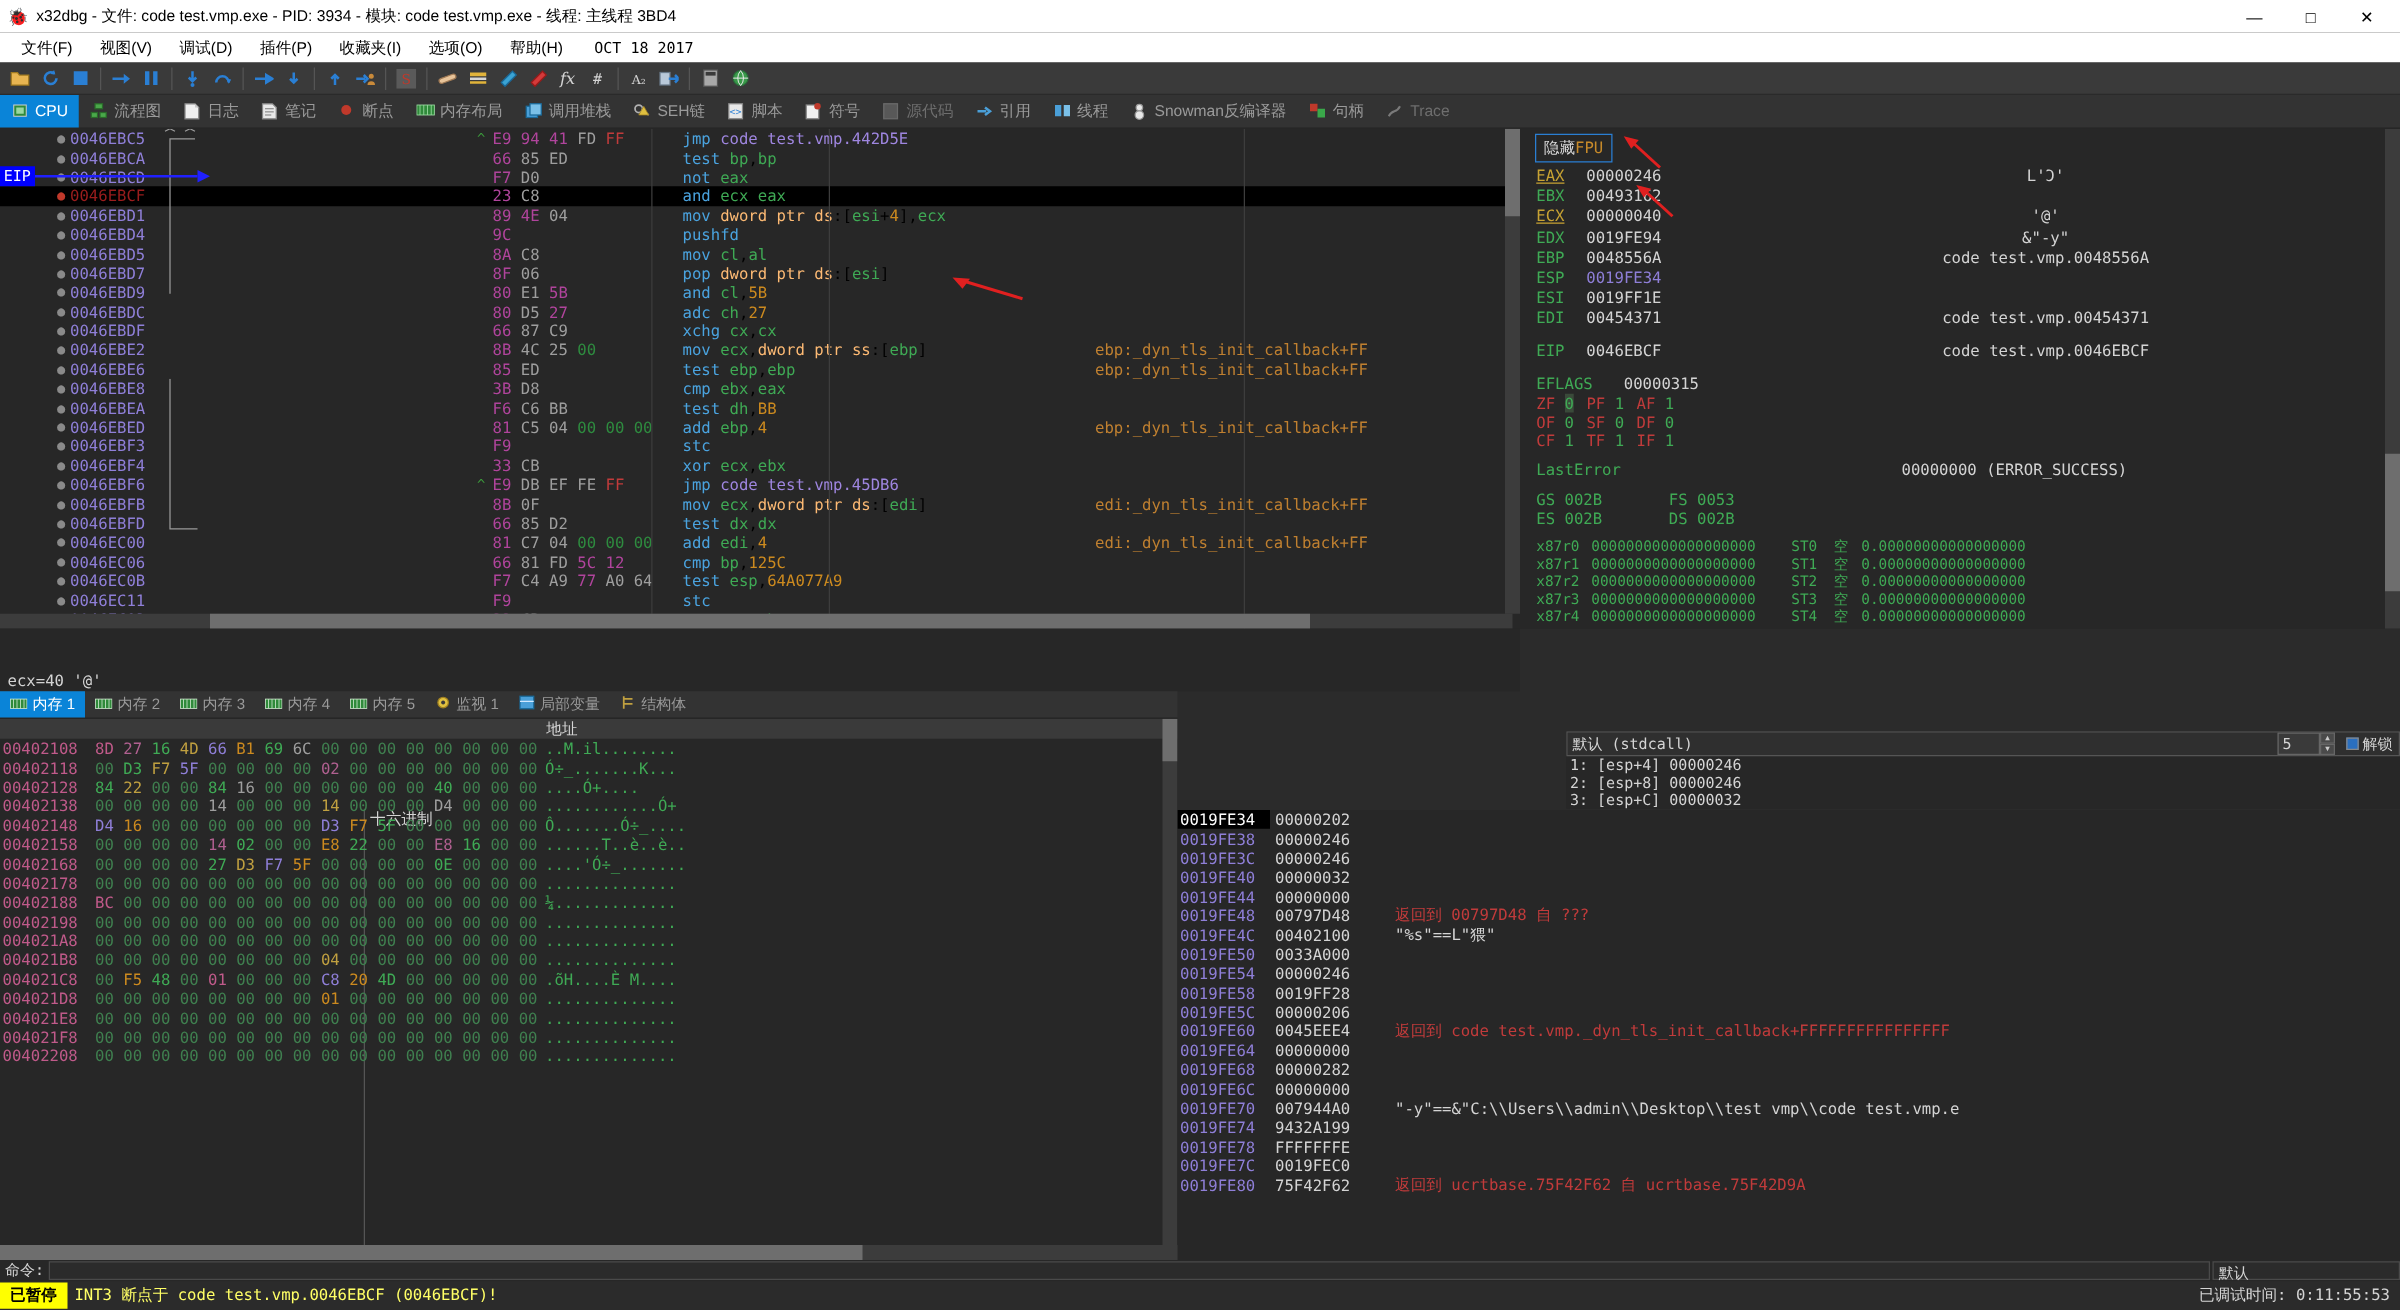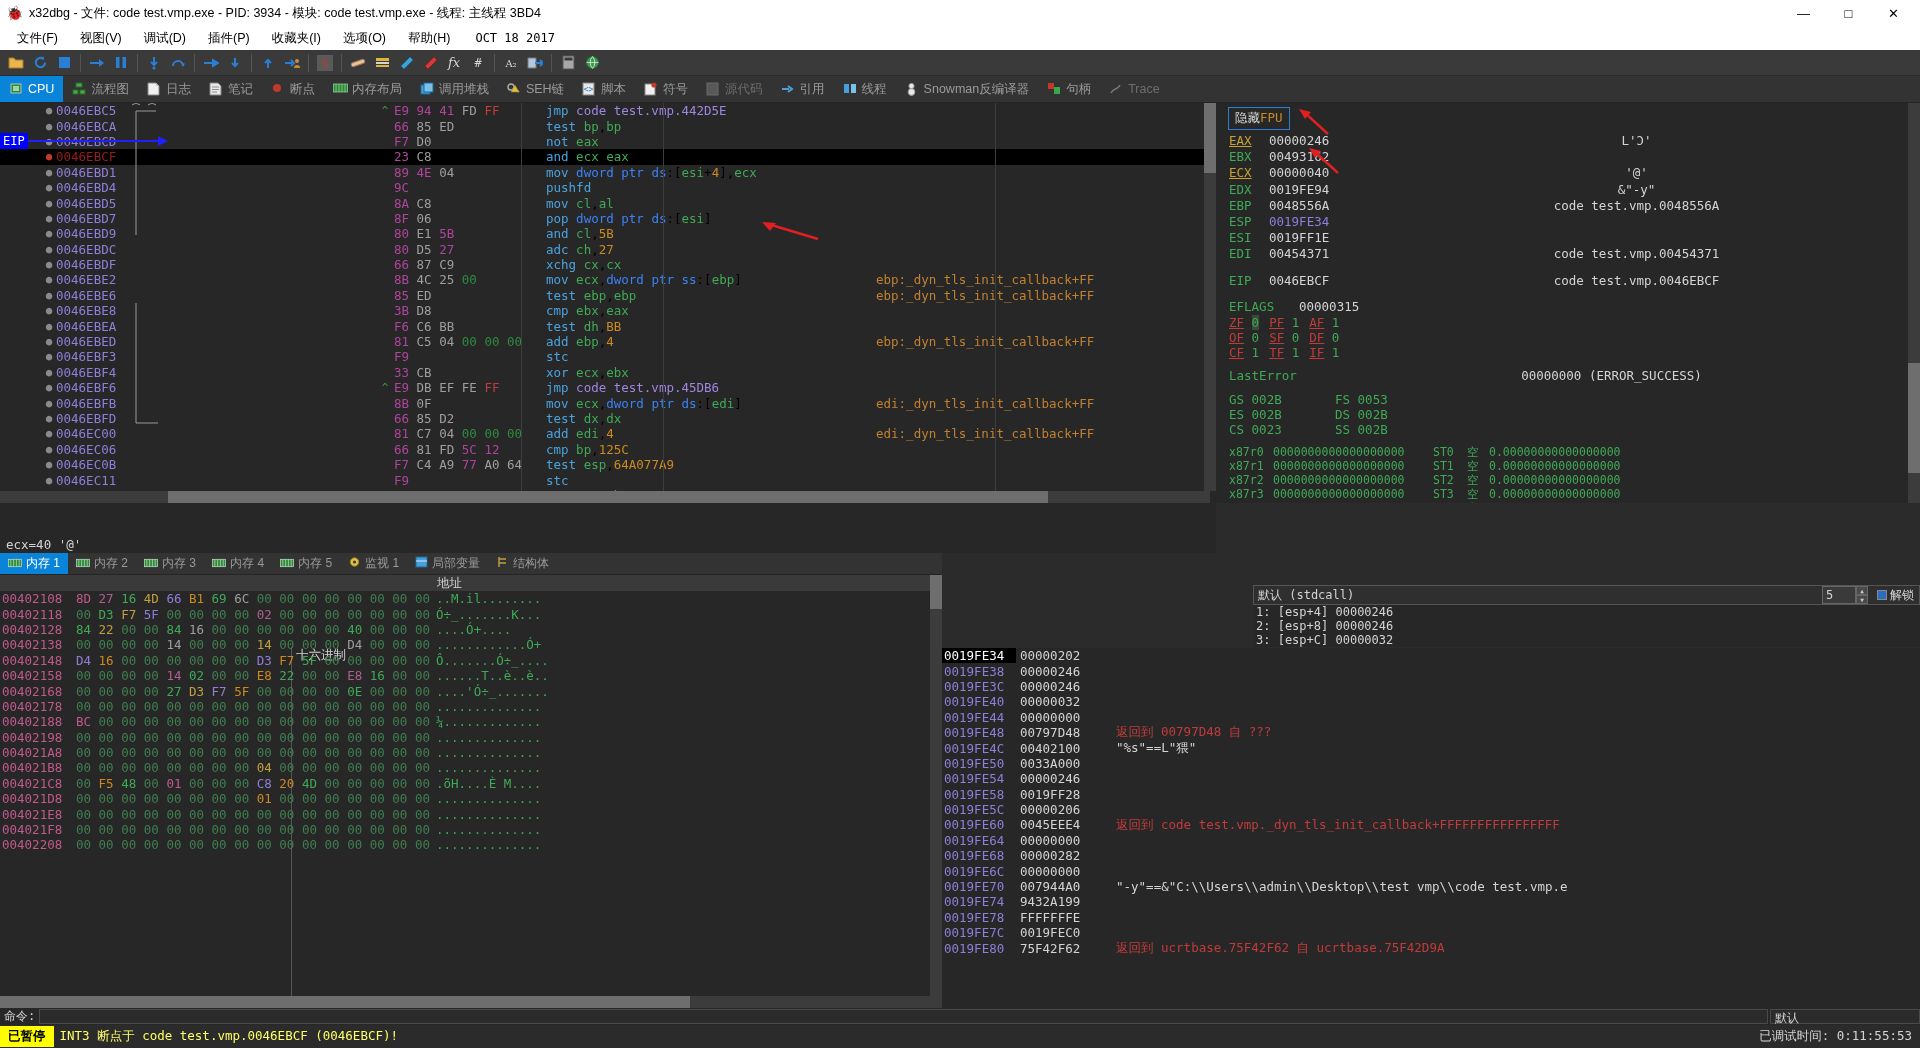--- a/index.html
+++ b/index.html
@@ -83,42 +83,42 @@
 
   
   .c-op   { color:#4aa3df; }  
   .c-reg  { color:#3faa55;text-align:right; }  
   .c-num  { color:#cc8a1f; }  
   .c-sym  { color:#9f86e0; }  
   .c-gray { color:#9e9e9e; }
   .c-mag  { color:#b0449c; }
   .c-red  { color:#c13b3b; }
   .c-grn2 { color:#2e8b3f; }
-  .c-ptr  { color:#3b82f6; }
+  .c-ptr  { color:#fdba74; }
 
   
   .regs {
     position:absolute; left:1216px; top:0; right:0; height:400px;
     background:#272727; font-size:12.5px; overflow:hidden;
   }
   .fpu-hdr {
     margin:4px 10px 3px 12px; border:1px solid #2a7fd4; padding:2px 6px;
     display:inline-block;
   }
   .fpu-hdr .zh { color:#d8d8d8; }
   .fpu-hdr .en { color:#c78a2a; }
   .regline { display:flex; white-space:pre; line-height:16.2px; padding-left:13px; }
   .rname { width:40px; flex:0 0 40px; color:#3faa55; }
   .rname.hl { color:#c7a233; text-decoration:underline; }
   .rval { width:84px; flex:0 0 84px; color:#d4d4d4; }
   .rval.blue { color:#8f7fd8; }
   .rcmt { flex:1; color:#d4d4d4;text-align:center; }
   .flagline { display:flex; white-space:pre; line-height:15px; padding-left:13px; }
   .flagbox { margin-right:10px; }
-  .fnm { color:#c13b3b; text-decoration:underline; }
+  .fnm { color:#c13b3b; }
   .fvl { color:#3faa55; }
   .fvl.zero { background:#3a4a3a; color:#3faa55; }
   .seg { color:#3faa55; }
   .x87row { display:flex; white-space:pre; line-height:14px; padding-left:13px; color:#3faa55; font-size:11.5px;}
 
   
   .annot-arrow { position:absolute; pointer-events:none; }
 
   
   .infobar {
@@ -616,21 +616,20 @@
       <div style="height:8px;"></div>
       <div class="regline">
         <span class="rname" style="width:74px;flex:0 0 74px;color:#3faa55;">LastError</span>
         <span class="rcmt">00000000 (ERROR_SUCCESS)</span>
       </div>
 
       <div style="height:8px;"></div>
       <div id="seg-rows">
           <div class="flagline"><span class="flagbox" style="width:96px;"><span class="seg">GS</span> <span class="seg">002B</span></span><span class="flagbox" style="width:96px;"><span class="seg">FS</span> <span class="seg">0053</span></span></div>
           <div class="flagline"><span class="flagbox" style="width:96px;"><span class="seg">ES</span> <span class="seg">002B</span></span><span class="flagbox" style="width:96px;"><span class="seg">DS</span> <span class="seg">002B</span></span></div>
-          <div class="flagline"><span class="flagbox" style="width:96px;"><span class="seg">CS</span> <span class="seg">0023</span></span><span class="flagbox" style="width:96px;"><span class="seg">SS</span> <span class="seg">002B</span></span></div>
         </div>
 
       <div style="height:8px;"></div>
       <div id="x87-rows">
           <div class="x87row"><span style="width:44px;flex:0 0 44px;">x87r0</span><span style="width:160px;flex:0 0 160px;">0000000000000000000</span><span style="width:34px;flex:0 0 34px;">ST0</span><span style="width:22px;flex:0 0 22px;">空</span><span>0.00000000000000000</span></div>
           <div class="x87row"><span style="width:44px;flex:0 0 44px;">x87r1</span><span style="width:160px;flex:0 0 160px;">0000000000000000000</span><span style="width:34px;flex:0 0 34px;">ST1</span><span style="width:22px;flex:0 0 22px;">空</span><span>0.00000000000000000</span></div>
           <div class="x87row"><span style="width:44px;flex:0 0 44px;">x87r2</span><span style="width:160px;flex:0 0 160px;">0000000000000000000</span><span style="width:34px;flex:0 0 34px;">ST2</span><span style="width:22px;flex:0 0 22px;">空</span><span>0.00000000000000000</span></div>
           <div class="x87row"><span style="width:44px;flex:0 0 44px;">x87r3</span><span style="width:160px;flex:0 0 160px;">0000000000000000000</span><span style="width:34px;flex:0 0 34px;">ST3</span><span style="width:22px;flex:0 0 22px;">空</span><span>0.00000000000000000</span></div>
           <div class="x87row"><span style="width:44px;flex:0 0 44px;">x87r4</span><span style="width:160px;flex:0 0 160px;">0000000000000000000</span><span style="width:34px;flex:0 0 34px;">ST4</span><span style="width:22px;flex:0 0 22px;">空</span><span>0.00000000000000000</span></div>
         </div>

